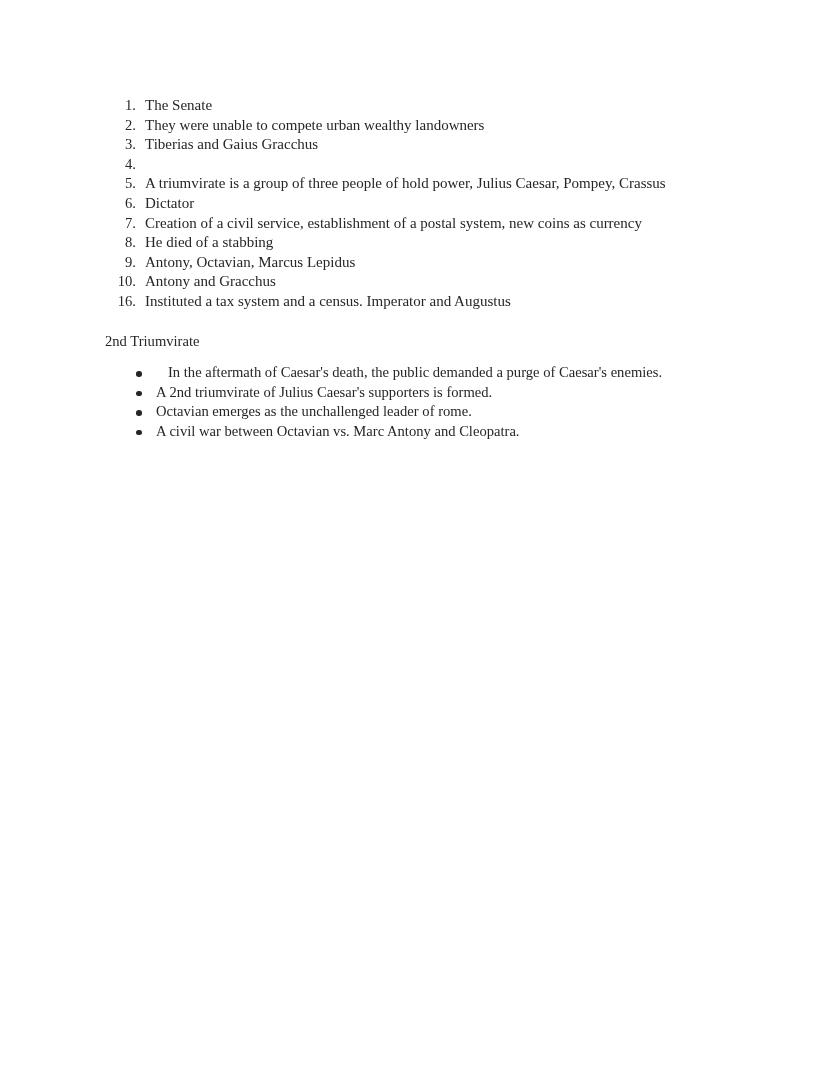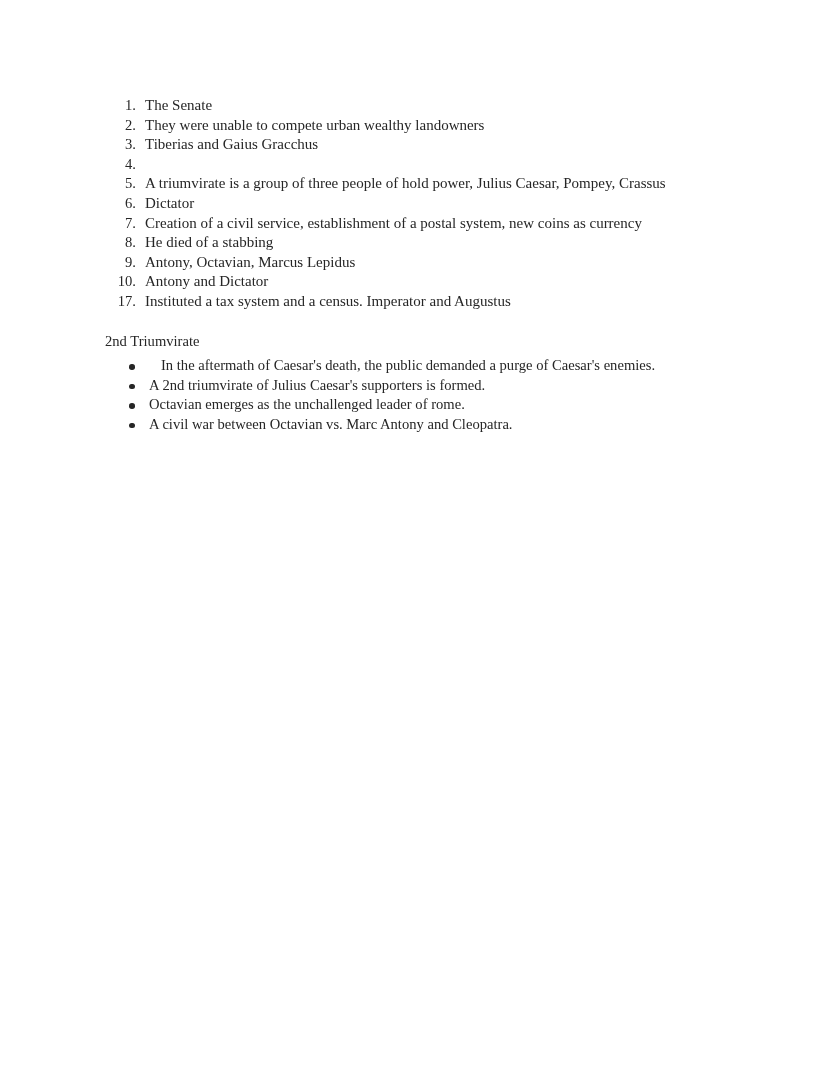--- a/index.html
+++ b/index.html
@@ -70,21 +70,21 @@
     line-height: 19.6px;
     white-space: nowrap;
   }
 
   
   .bullet-list {
     position: absolute;
     left: 95px;
     top: 352px;
     width: 660px;
-    margin: 4px;
+    margin: 11px;
     padding: 0;
     list-style: none;
   }
   .bullet-item {
     position: relative;
     display: block;
     min-height: 19.6px;
     line-height: 19.6px;
     padding-left: 50px;
     font-size: 14.6px;
@@ -116,22 +116,22 @@
   <ol class="numbered-list">
       <li class="num-item"><span class="num-marker">1.</span><span class="num-text">The Senate</span></li>
       <li class="num-item"><span class="num-marker">2.</span><span class="num-text">They were unable to compete urban wealthy landowners</span></li>
       <li class="num-item"><span class="num-marker">3.</span><span class="num-text">Tiberias and Gaius Gracchus</span></li>
       <li class="num-item"><span class="num-marker">4.</span></li>
       <li class="num-item"><span class="num-marker">5.</span><span class="num-text">A triumvirate is a group of three people of hold power, Julius Caesar, Pompey, Crassus</span></li>
       <li class="num-item"><span class="num-marker">6.</span><span class="num-text">Dictator</span></li>
       <li class="num-item"><span class="num-marker">7.</span><span class="num-text">Creation of a civil service, establishment of a postal system, new coins as currency</span></li>
       <li class="num-item"><span class="num-marker">8.</span><span class="num-text">He died of a stabbing</span></li>
       <li class="num-item"><span class="num-marker">9.</span><span class="num-text">Antony, Octavian, Marcus Lepidus</span></li>
-      <li class="num-item"><span class="num-marker">10.</span><span class="num-text">Antony and Dictator</span></li>
-      <li class="num-item"><span class="num-marker">17.</span><span class="num-text">Instituted a tax system and a census. Imperator and Augustus</span></li>
+      <li class="num-item"><span class="num-marker">10.</span><span class="num-text">Antony and Gracchus</span></li>
+      <li class="num-item"><span class="num-marker">16.</span><span class="num-text">Instituted a tax system and a census. Imperator and Augustus</span></li>
     </ol>
 
   <div class="section-heading">2nd Triumvirate</div>
 
   <ul class="bullet-list">
       <li class="bullet-item"><span class="bullet-marker"></span><span class="bullet-text indented">In the aftermath of Caesar's death, the public demanded a purge of Caesar's enemies.</span></li>
       <li class="bullet-item"><span class="bullet-marker"></span><span class="bullet-text">A 2nd triumvirate of Julius Caesar's supporters is formed.</span></li>
       <li class="bullet-item"><span class="bullet-marker"></span><span class="bullet-text">Octavian emerges as the unchallenged leader of rome.</span></li>
       <li class="bullet-item"><span class="bullet-marker"></span><span class="bullet-text">A civil war between Octavian vs. Marc Antony and Cleopatra.</span></li>
     </ul>

